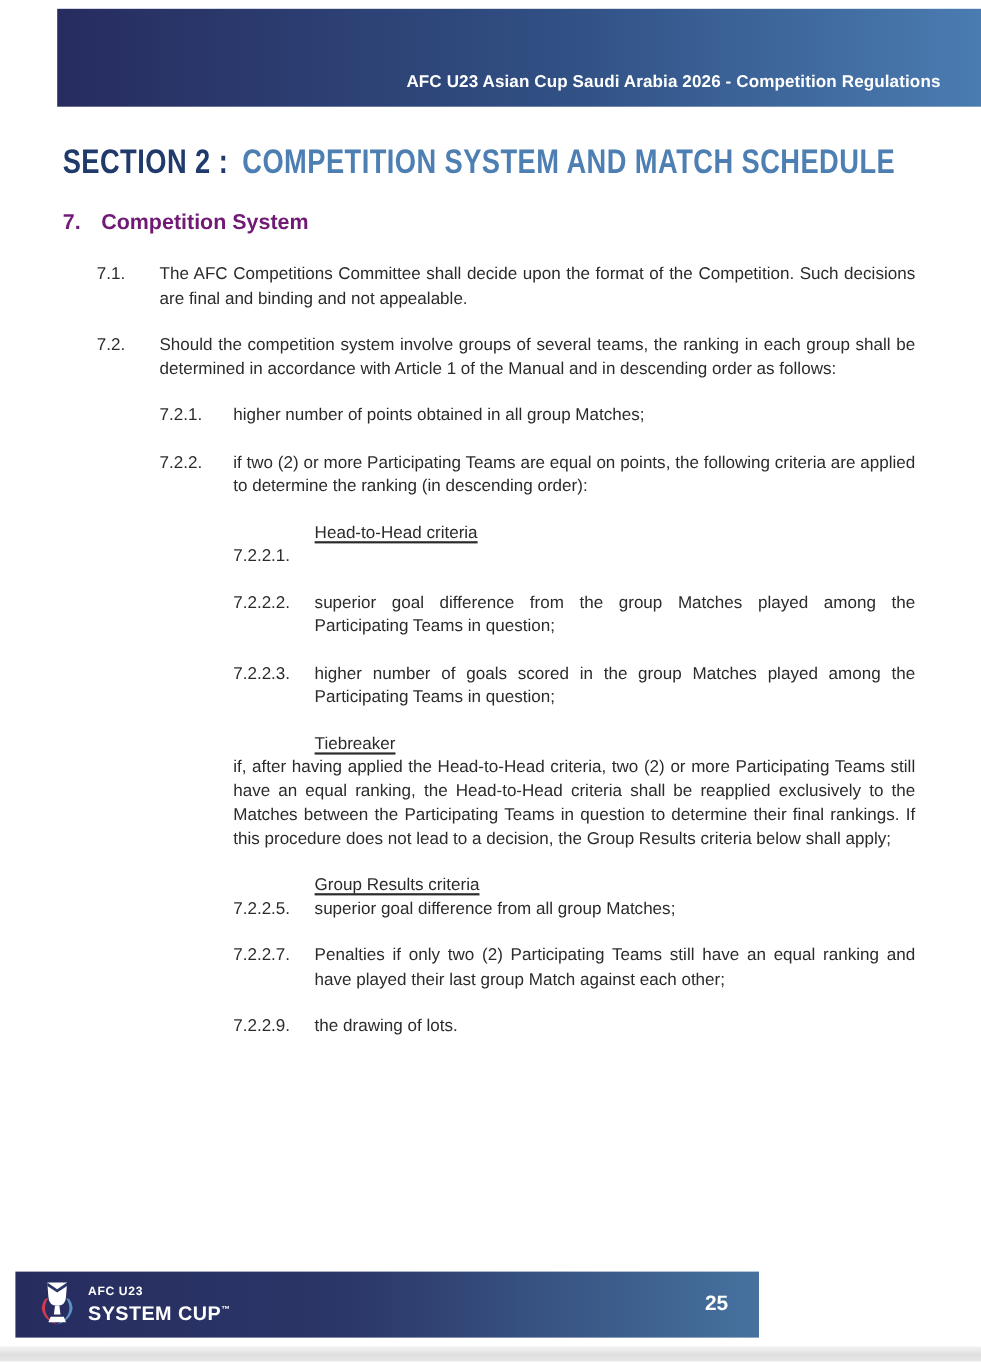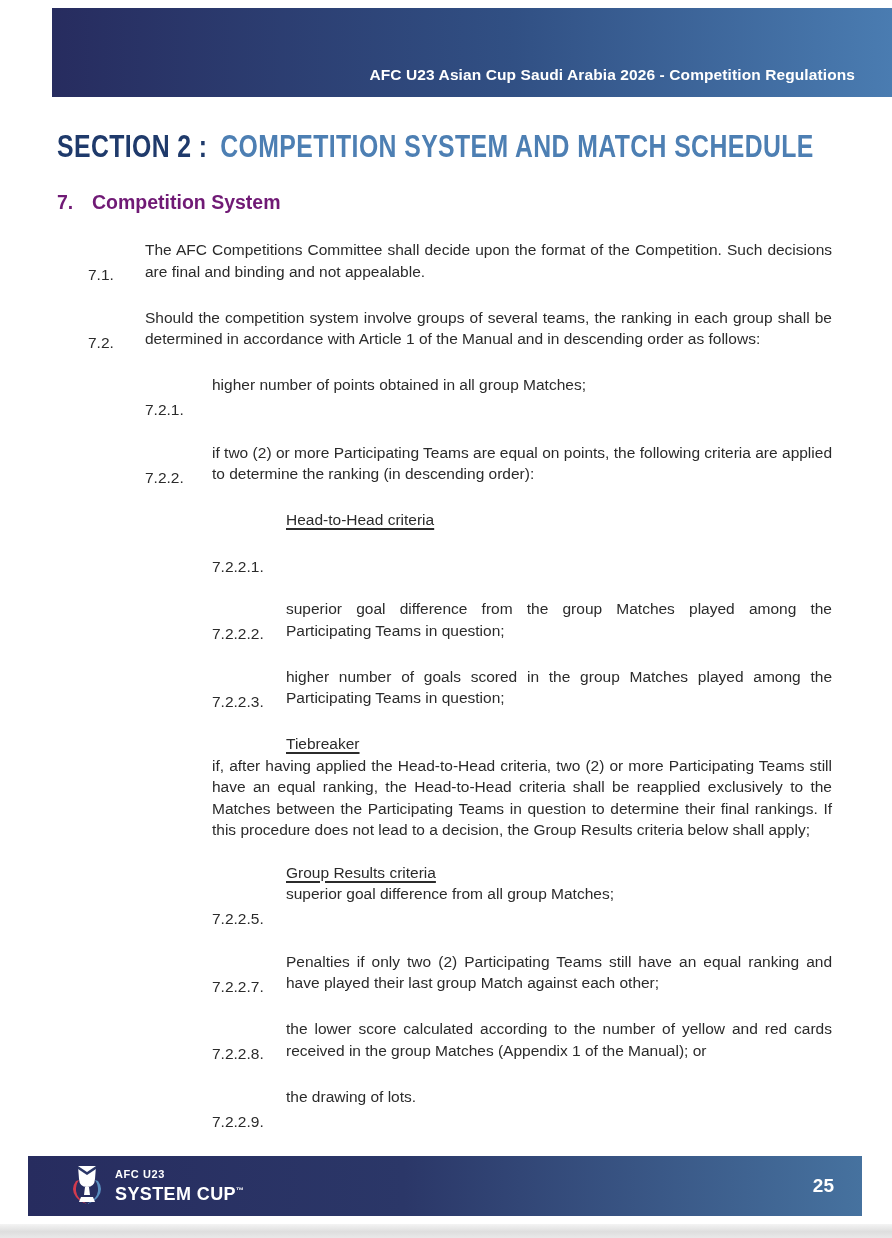--- a/index.html
+++ b/index.html
@@ -31,39 +31,39 @@
     position:absolute; top:191px; left:57px;
     font-size:19.5px; font-weight:bold; color:#701a75;
   }
   .art-num { display:inline-block; width:35px; }
 
   
   .clauses { position:absolute; top:239px; left:0; width:892px;
     font-size:15.5px; line-height:21.5px; color:#2b2b2b; }
   .clause { margin-bottom:21px; box-sizing:border-box; }
   .clause-row { display:flex; }
-  .clause-num { flex:0 0 auto;margin-top:25px; }
+  .clause-num { flex:0 0 auto; }
   .clause-text { flex:1 1 auto; text-align:justify; }
   .level-1 { margin-left:88px;  width:744px; }
   .level-1 .clause-num { width:57px; }
   .level-2 { margin-left:145px; width:687px; }
   .level-2 .clause-num { width:67px; }
   .level-3 { margin-left:212px; width:620px; }
   .level-3 .clause-num { width:74px; }
   .criteria-heading {
     margin-left:74px; width:fit-content;
     text-decoration:underline; text-underline-offset:3px; text-decoration-thickness:1.5px;
   }
 
   
   .footbar {
-    position:absolute; top:1156px; left:28px; width:834px; height:60px;
+    position:absolute; top:1156px; left:14px; width:676px; height:60px;
     background:linear-gradient(90deg,#272c5f 0%, #2b3768 45%, #46729f 100%);
     display:flex; align-items:center; justify-content:space-between;
-    padding:0 28px 0 40px; box-sizing:border-box;
+    padding:0 28px 0 19px; box-sizing:border-box;
   }
   .logo { display:flex; align-items:center; gap:9px; color:#ffffff; }
   .logo-text { display:flex; flex-direction:column; justify-content:center; }
   .logo-line1 { font-size:11px; font-weight:bold; letter-spacing:0.6px; line-height:13px; }
   .logo-line2 { font-size:18px; font-weight:bold; letter-spacing:0.4px; line-height:19px; }
   .logo-line2 sup { font-size:8px; }
   .page-num { color:#ffffff; font-size:19px; font-weight:bold; }
 
   
   .bottom-strip {
@@ -162,27 +162,20 @@
 
 
       <div class="clause level-3">
 
         <div class="clause-row">
           <span class="clause-num">7.2.2.7.</span>
           <span class="clause-text">Penalties if only two (2) Participating Teams still have an equal ranking and have played their last group Match against each other;</span>
         </div>
       </div>
 
-      <div class="clause level-3">
-
-        <div class="clause-row">
-          <span class="clause-num">7.2.2.8.</span>
-          <span class="clause-text">the lower score calculated according to the number of yellow and red cards received in the group Matches (Appendix 1 of the Manual); or</span>
-        </div>
-      </div>
 
       <div class="clause level-3">
 
         <div class="clause-row">
           <span class="clause-num">7.2.2.9.</span>
           <span class="clause-text">the drawing of lots.</span>
         </div>
       </div>
     </main>
 

